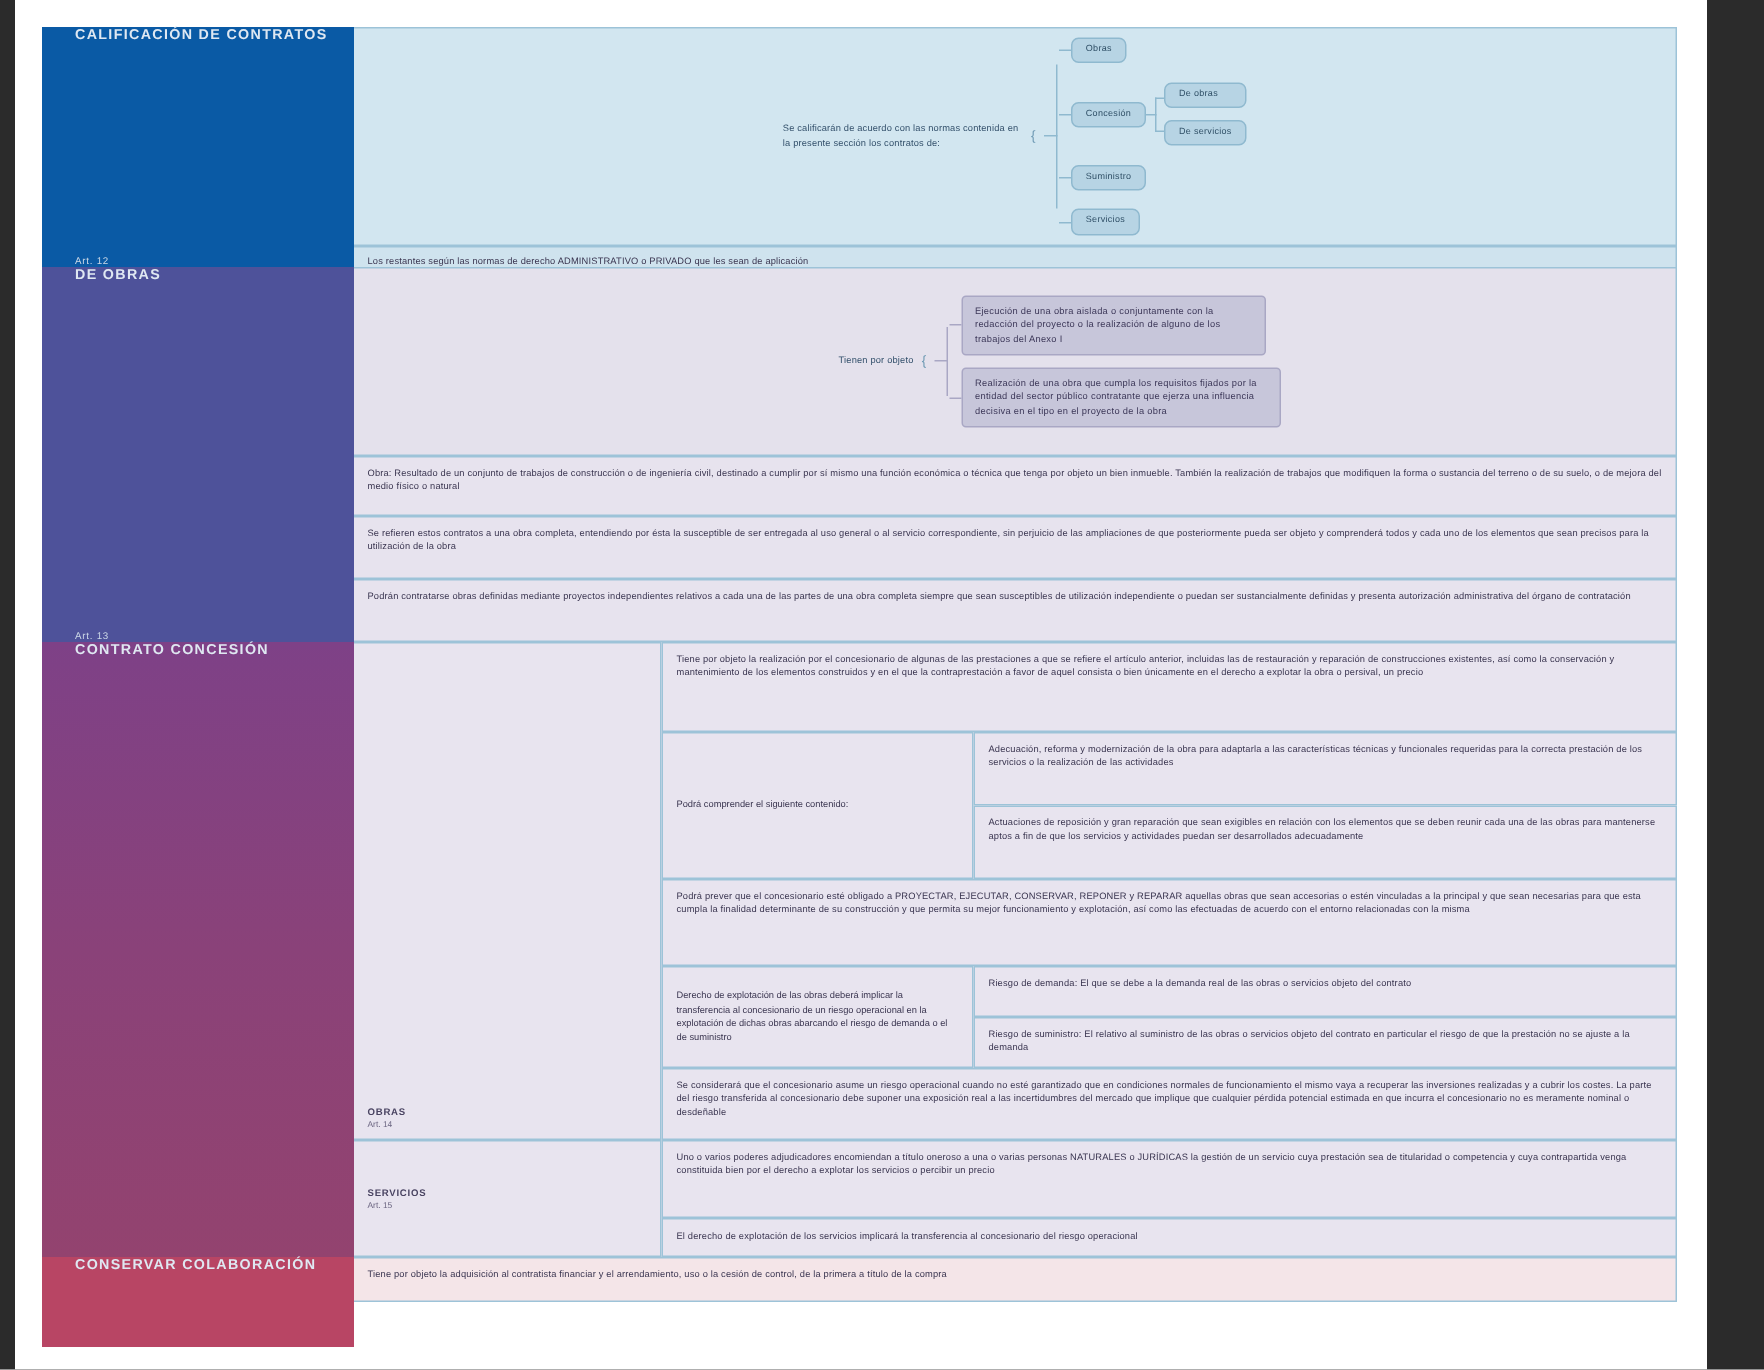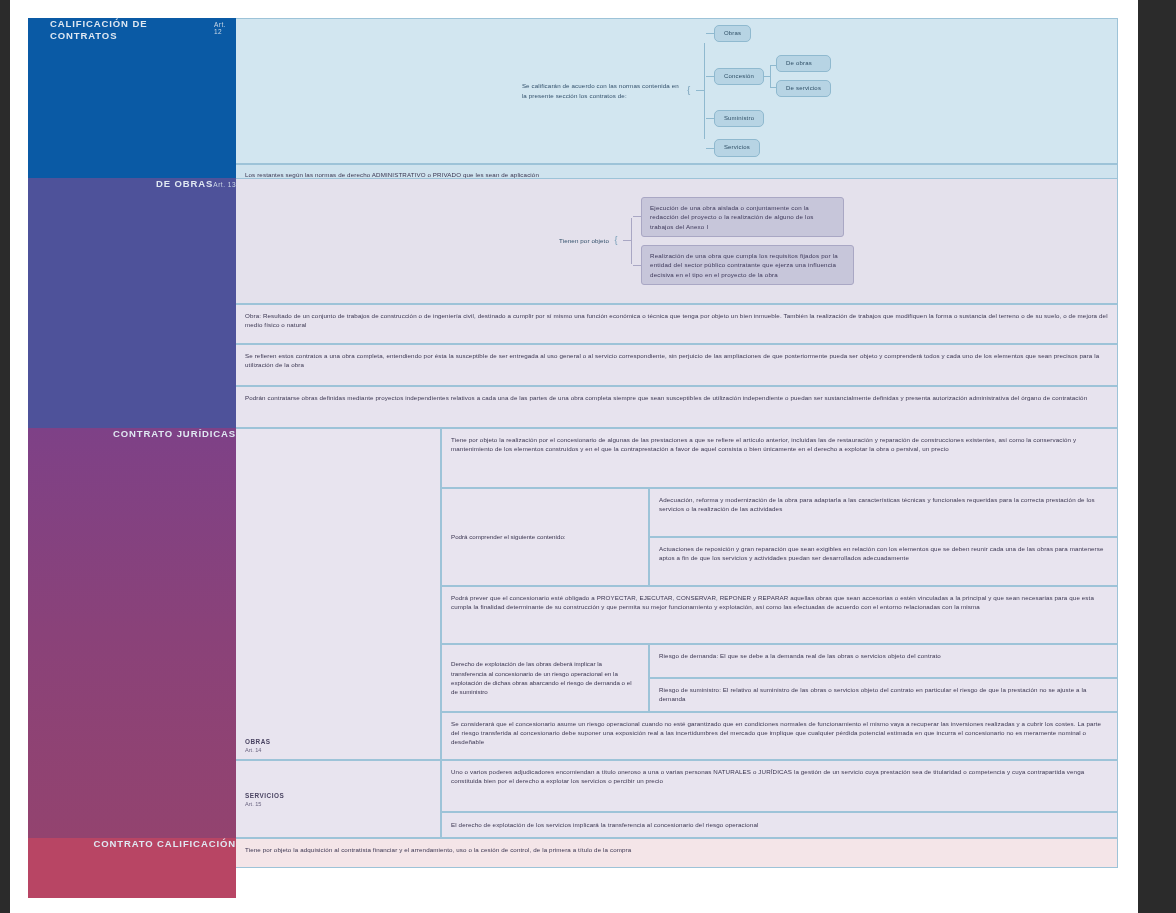--- a/index.html
+++ b/index.html
@@ -35,21 +35,21 @@
     font-weight:700;
     border-bottom:1px solid #17425f;
   }
 
   
   .section{ display:flex; align-items:stretch; }
   .band{
     width:208px; min-width:208px;
     position:relative;
     color:#e9eef5;
-    display:flex; flex-direction:row; justify-content:flex-end;
+    display:flex; flex-direction:column; justify-content:space-between;
     padding-left:22px;
     box-sizing:border-box;
   }
   .band .band-title{
     font-size:9.5px; font-weight:700; letter-spacing:0.9px;
     line-height:12px; color:#dfe8f2;
   }
   .band .band-sub{
     font-size:6.5px; letter-spacing:0.5px; margin-top:3px; color:#cdd9e7;
   }
@@ -231,21 +231,21 @@
         <span>Se refieren estos contratos a una obra completa, entendiendo por ésta la susceptible de ser entregada al uso general o al servicio correspondiente, sin perjuicio de las ampliaciones de que posteriormente pueda ser objeto y comprenderá todos y cada uno de los elementos que sean precisos para la utilización de la obra</span>
       </div>
       <div class="cell t-lav2" style="height:42px;min-height:42px;border-left:none;align-items:flex-start;">
         <span>Podrán contratarse obras definidas mediante proyectos independientes relativos a cada una de las partes de una obra completa siempre que sean susceptibles de utilización independiente o puedan ser sustancialmente definidas y presenta autorización administrativa del órgano de contratación</span>
       </div>
     </div>
   </div>
 
   <div class="section" style="height:410px;">
     <div class="band band-conc">
-      <div class="band-title">CONTRATO JURÍDICAS</div>
+      <div class="band-title">CONTRATO CONCESIÓN</div>
       <div class="band-sub"></div>
     </div>
     <div class="body-col">
 
       <div class="row" style="flex:1;">
         <div class="label-col" style="border-left:none;">
           <div class="lbl">OBRAS</div>
           <div class="lblsub">Art. 14</div>
         </div>
         <div class="stack">
@@ -305,21 +305,21 @@
             <span>El derecho de explotación de los servicios implicará la transferencia al concesionario del riesgo operacional</span>
           </div>
         </div>
       </div>
 
     </div>
   </div>
 
   <div class="section" style="height:60px;">
     <div class="band band-colab">
-      <div class="band-title">CONTRATO CALIFICACIÓN</div>
+      <div class="band-title">CONSERVAR COLABORACIÓN</div>
       <div class="band-sub"></div>
     </div>
     <div class="body-col">
       <div class="cell t-pink" style="height:30px;min-height:30px;border-left:none;align-items:flex-start;">
         <span>Tiene por objeto la adquisición al contratista financiar y el arrendamiento, uso o la cesión de control, de la primera a título de la compra</span>
       </div>
     </div>
   </div>
 
 </div>

